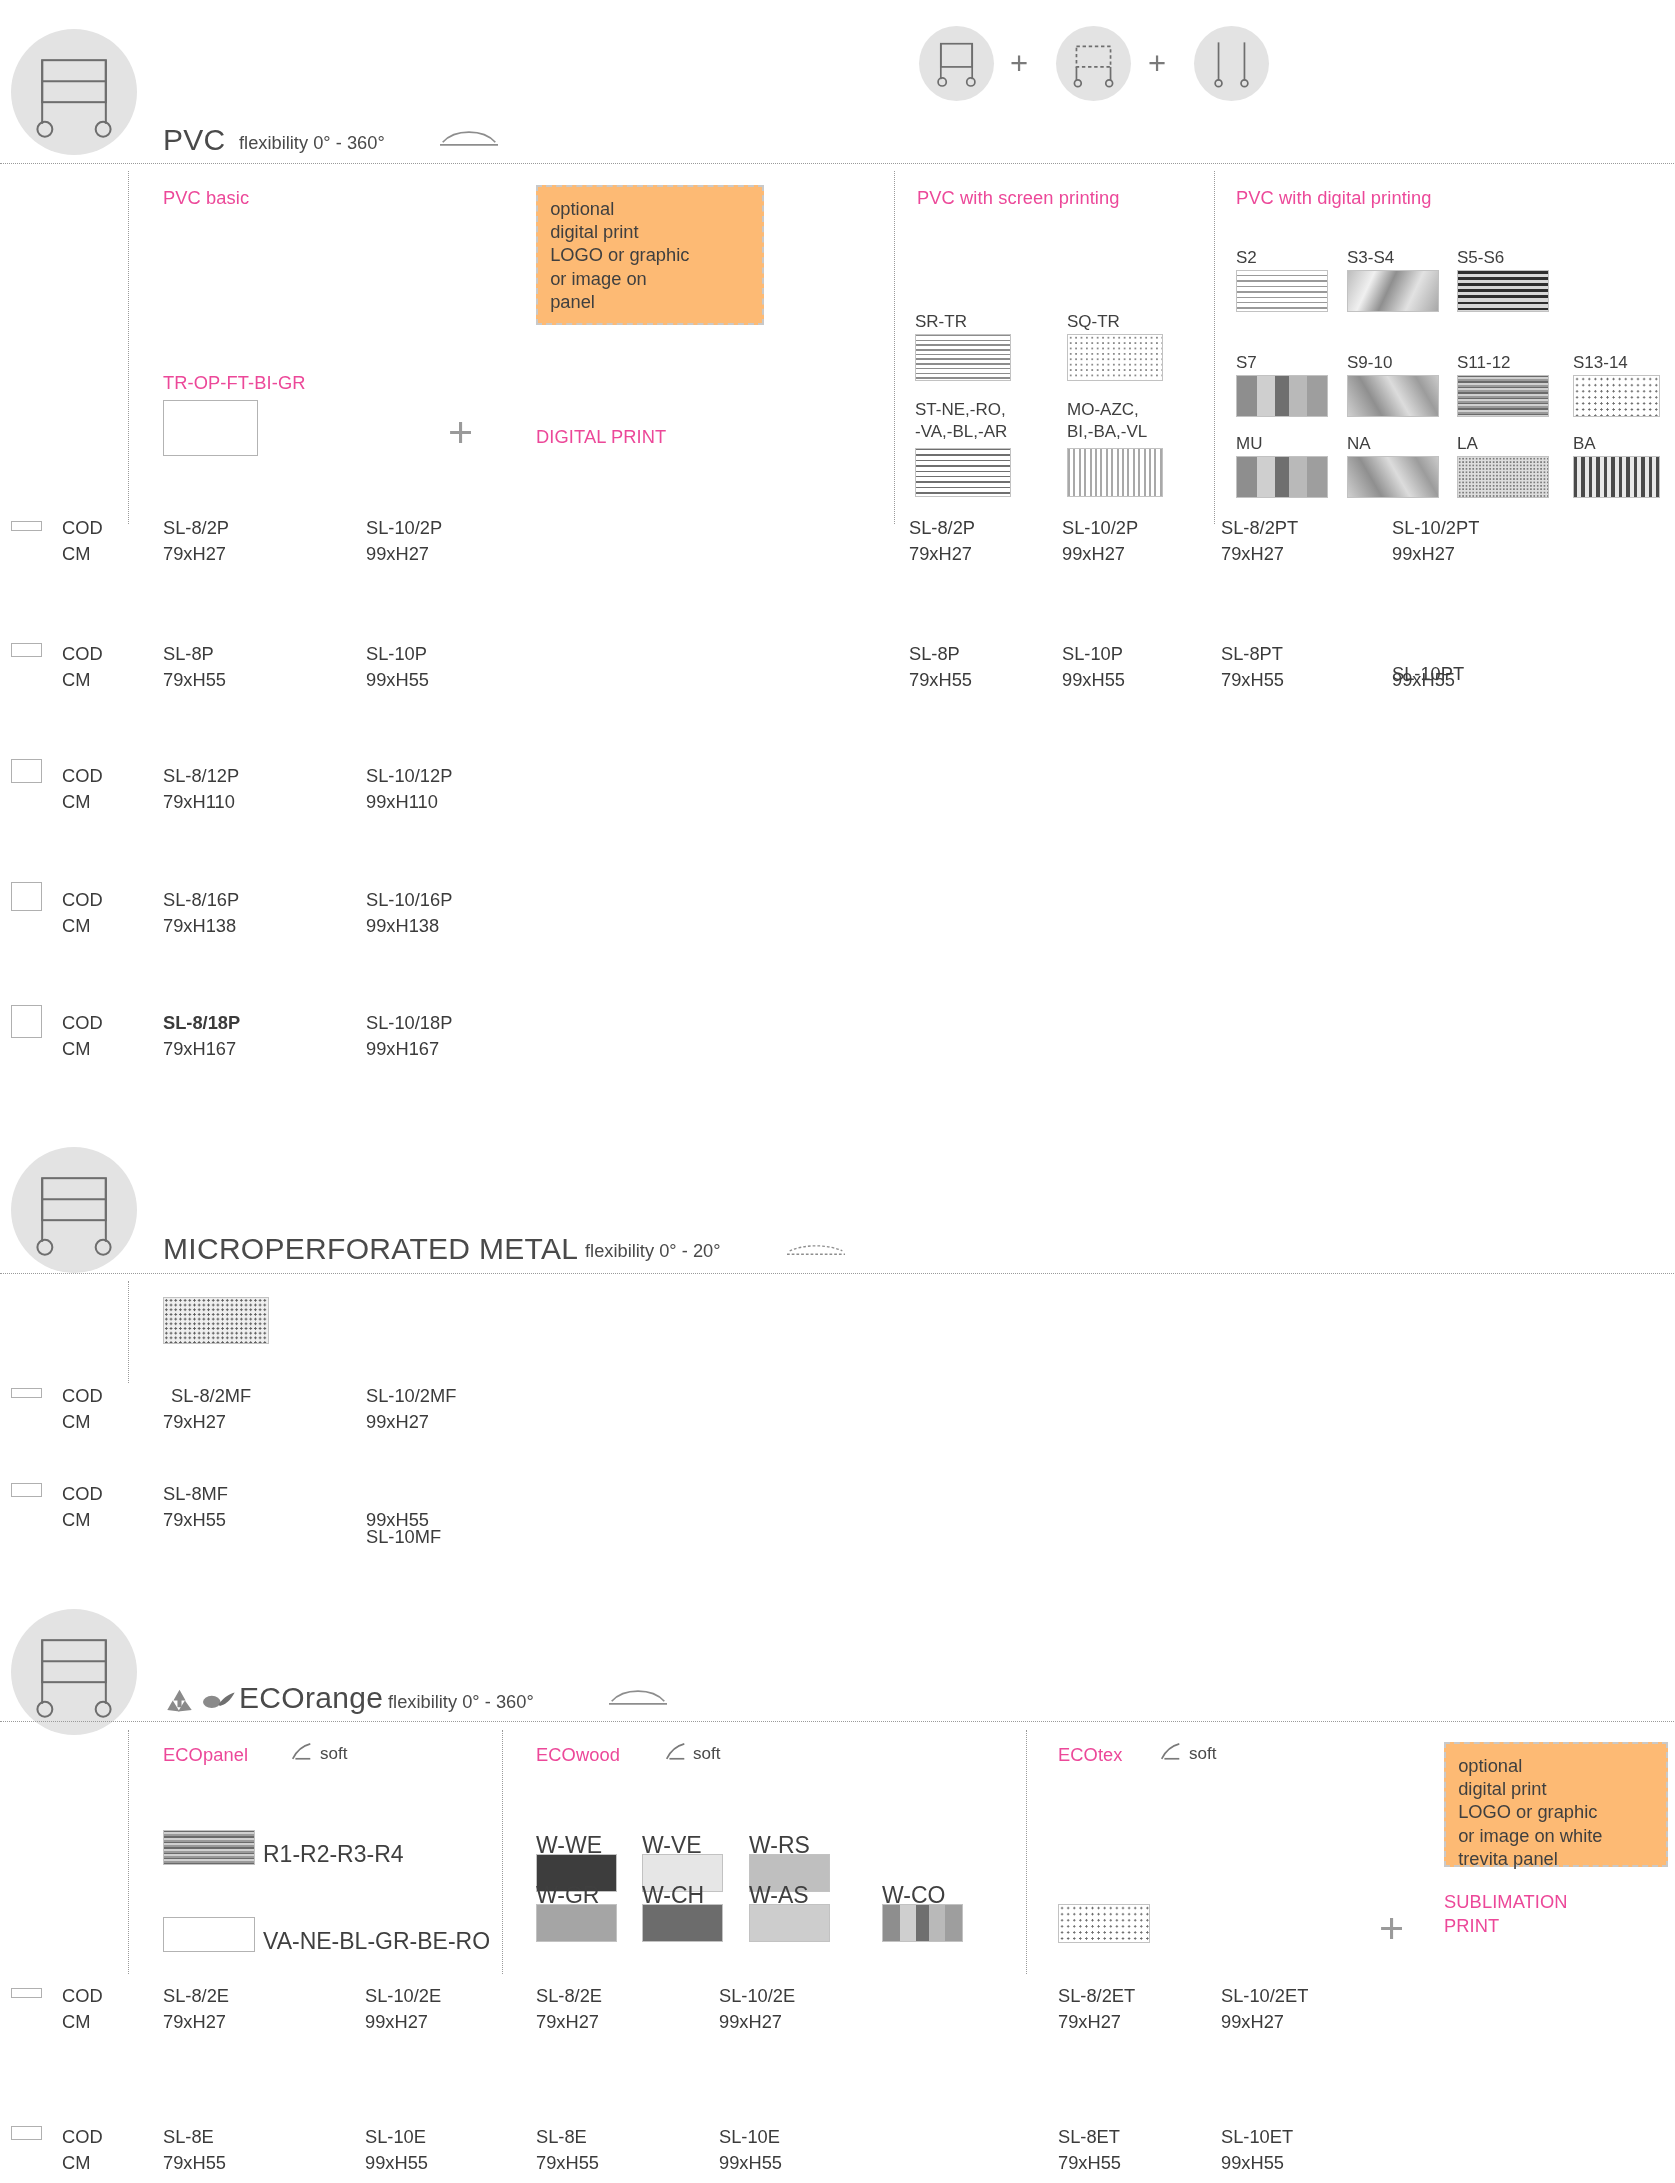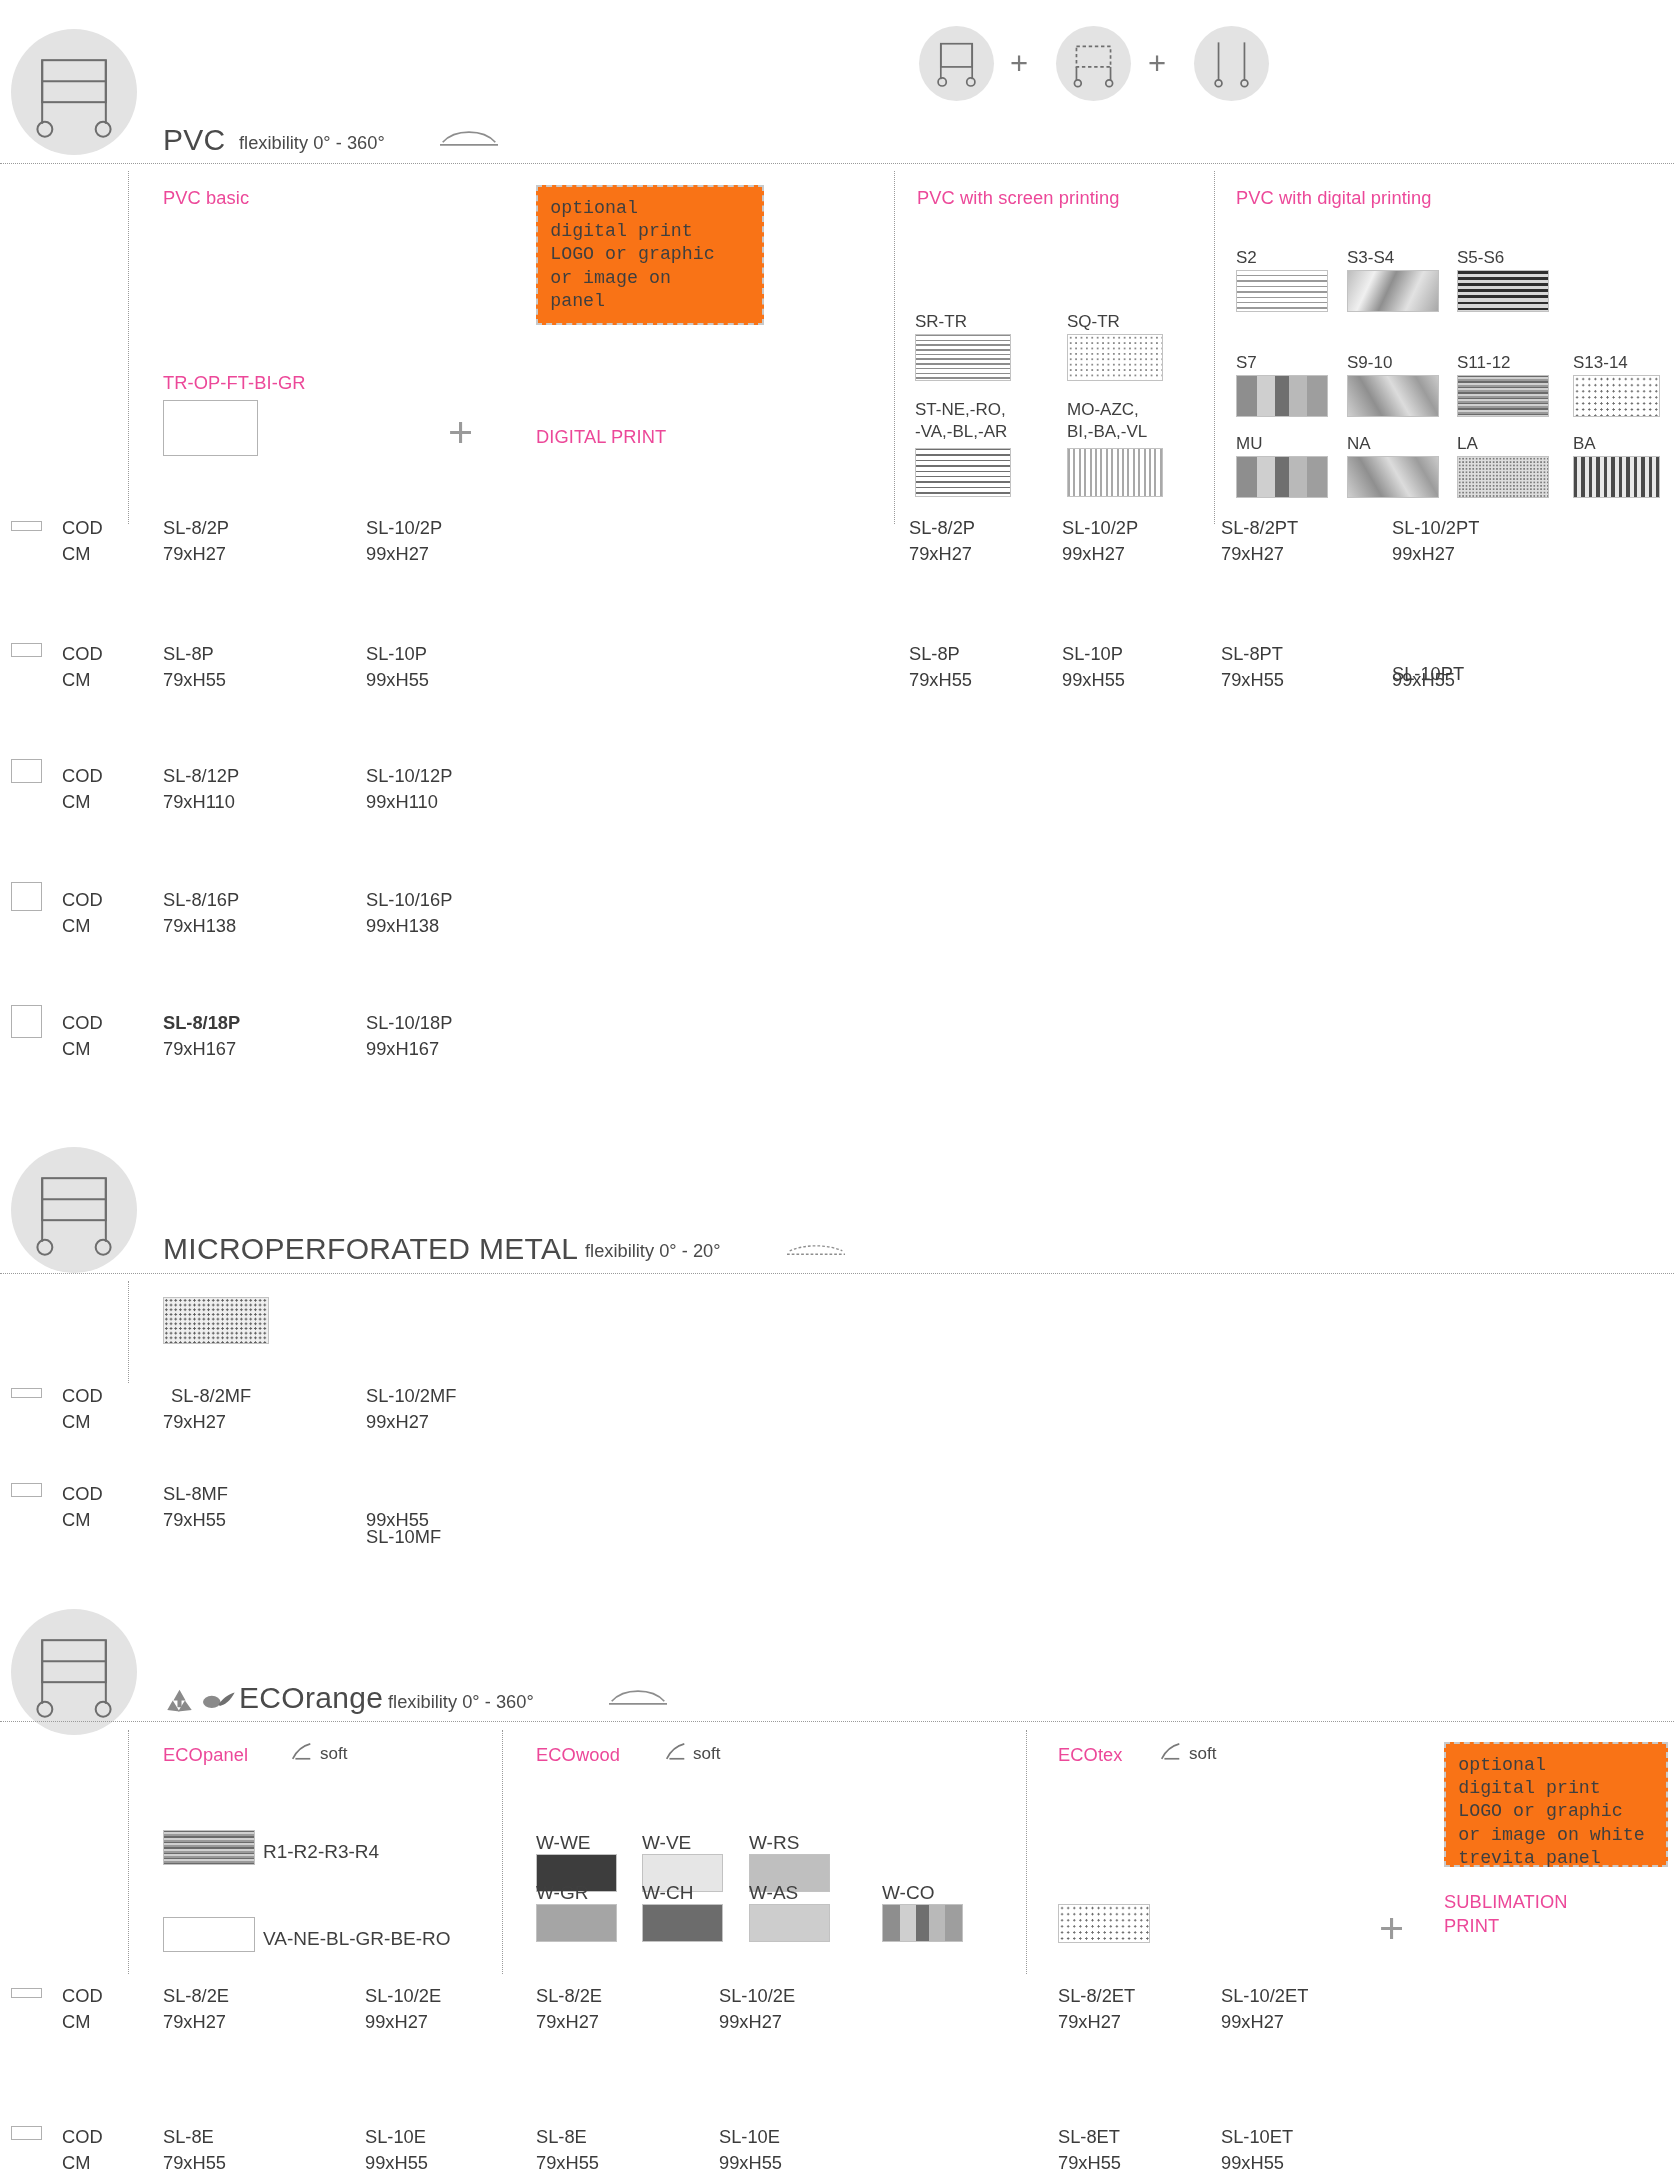--- a/index.html
+++ b/index.html
@@ -22,21 +22,21 @@
     position: absolute;
     border-top: 1.4px dotted #9a9a9a;
     height: 0;
   }
   .dotted-v {
     position: absolute;
     border-left: 1.4px dotted #9a9a9a;
     width: 0;
   }
   .lbl { font-size: 18.3px; color: #ec4899; letter-spacing: 0.1px; }
-  .lbl-sm { font-size: 19px; color: #3f3f3f; }
+  .lbl-sm { font-size: 23px; color: #3f3f3f; }
   .code-txt { font-size: 18.3px; color: #3b3b3b; white-space: nowrap; }
 
   
   .circ {
     position: absolute;
     width: 126px; height: 126px;
     border-radius: 50%;
     background: #e3e3e3;
   }
   .circ svg { display: block; }
@@ -77,22 +77,21 @@
   .sw {
     position: absolute;
     border: 0.7px solid #b3b3b3;
     background: #fff;
   }
 
   
   .dashbox {
     position: absolute;
     border: 2px dashed #c9c9c9;
-    background: #f97316;
-    font-family: Liberation Mono, monospace;
+    background: #fdba74;
   }
   .dashbox .t { font-size: 18.3px; line-height: 1.28; color: #3f3f3f; padding: 9.5px 12.2px; }
 
   
   .chip {
     position: absolute;
     border: 0.7px solid #b0b0b0;
     background: #fff;
   }
 

